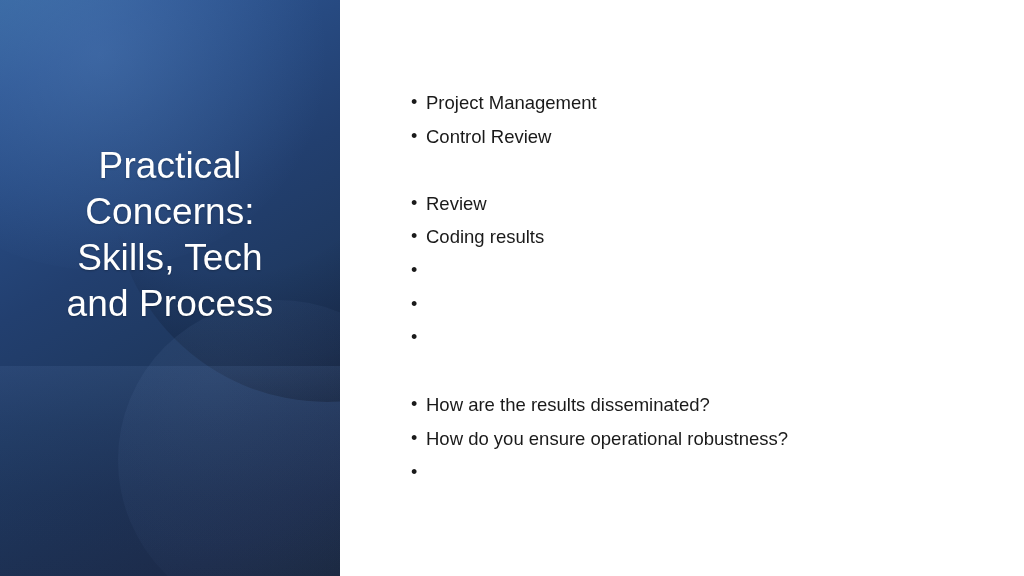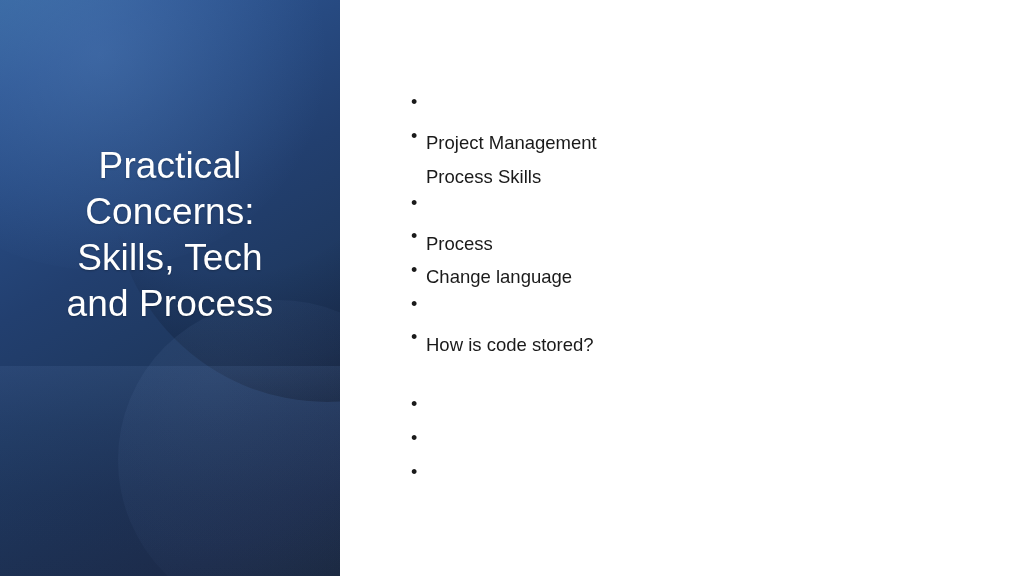--- a/index.html
+++ b/index.html
@@ -150,21 +150,20 @@
     font-size: 18px;
     line-height: 33.6px;
     text-align: left;
   }
   .bullet-label {
     color: #1a1a1a;
     font-size: 18.5px;
     line-height: 33.6px;
     font-weight: 400;
     white-space: nowrap;
-    margin-top: 40px;
   }
 </style>
 </head>
 <body>
 
 <div id="slide">
 
   <div id="title-panel">
     <div id="panel-base"></div>
     <div id="panel-glow"></div>
@@ -178,47 +177,48 @@
   </div>
 
   <div id="content">
     <div id="bullet-list">
         <div class="bullet-row">
           <span class="bullet-dot">•</span>
           <span class="bullet-label">Project Management</span>
         </div>
         <div class="bullet-row">
           <span class="bullet-dot">•</span>
-          <span class="bullet-label">Process Skills</span>
+          <span class="bullet-label">Control Review</span>
         </div>
         <div class="bullet-row spacer"></div>
         <div class="bullet-row">
           <span class="bullet-dot">•</span>
-          <span class="bullet-label">Process</span>
-        </div>
-        <div class="bullet-row">
-          <span class="bullet-dot">•</span>
-          <span class="bullet-label">Change language</span>
-        </div>
-        <div class="bullet-row">
-          <span class="bullet-dot">•</span>
-        </div>
-        <div class="bullet-row">
-          <span class="bullet-dot">•</span>
-          <span class="bullet-label">How is code stored?</span>
+          <span class="bullet-label">Review</span>
+        </div>
+        <div class="bullet-row">
+          <span class="bullet-dot">•</span>
+          <span class="bullet-label">Coding results</span>
+        </div>
+        <div class="bullet-row">
+          <span class="bullet-dot">•</span>
+        </div>
+        <div class="bullet-row">
+          <span class="bullet-dot">•</span>
         </div>
         <div class="bullet-row">
           <span class="bullet-dot">•</span>
         </div>
         <div class="bullet-row spacer"></div>
         <div class="bullet-row">
           <span class="bullet-dot">•</span>
-        </div>
-        <div class="bullet-row">
-          <span class="bullet-dot">•</span>
+          <span class="bullet-label">How are the results disseminated?</span>
+        </div>
+        <div class="bullet-row">
+          <span class="bullet-dot">•</span>
+          <span class="bullet-label">How do you ensure operational robustness?</span>
         </div>
         <div class="bullet-row">
           <span class="bullet-dot">•</span>
         </div>
       </div>
   </div>
 
 </div>
 
 </body></html>

